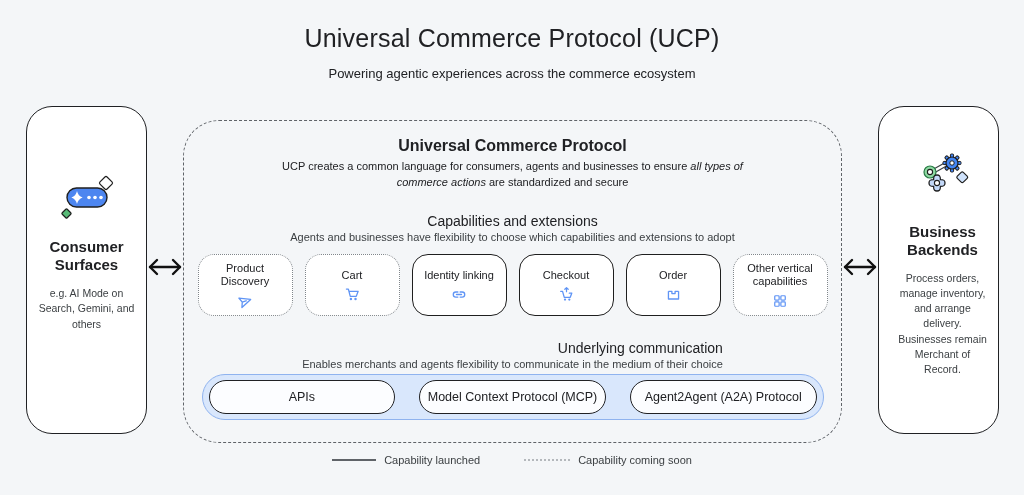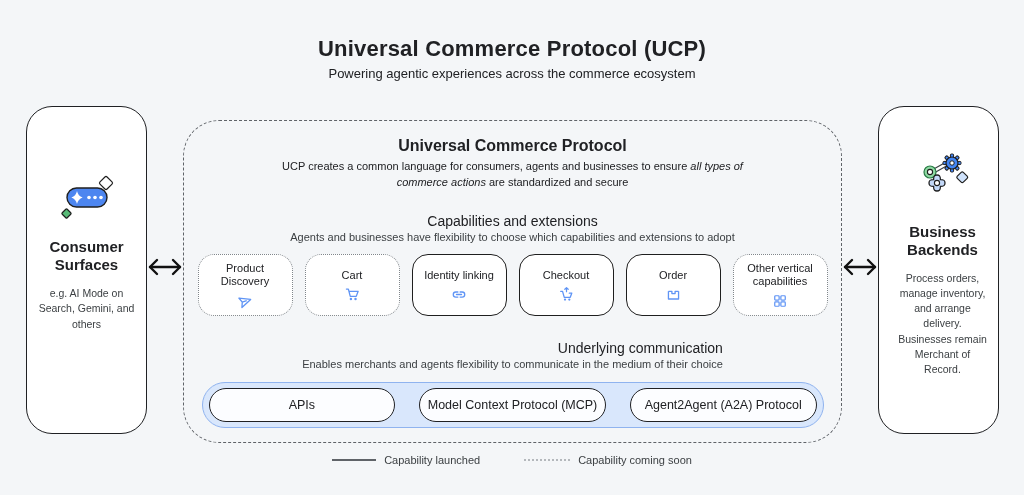--- a/index.html
+++ b/index.html
@@ -8,22 +8,22 @@
     font-family:"Liberation Sans", sans-serif;
     background:#f4f6f8;
     color:#1f1f1f;
     position:relative;
     overflow:hidden;
   }
   .stage { position:absolute; inset:0; width:1024px; height:495px; }
 
   
   .page-title {
-    position:absolute; top:36px; left:0; width:100%;
-    text-align:center; font-size:22px; font-weight:700; letter-spacing:.2px; color:#202124;
+    position:absolute; top:24px; left:0; width:100%;
+    text-align:center; font-size:25px; font-weight:400; letter-spacing:.2px; color:#202124;
   }
   .page-subtitle {
     position:absolute; top:66px; left:0; width:100%;
     text-align:center; font-size:13px; color:#202124;
   }
 
   
   .entity-box {
     position:absolute; top:106px; height:328px; width:121px;
     background:#ffffff; border:1.4px solid #202124; border-radius:26px;
@@ -64,21 +64,21 @@
     display:flex; flex-direction:column; align-items:center; justify-content:center;
     gap:5px; padding:4px 5px; text-align:center;
   }
   .cap-card.solid  { border:1.6px solid #1f1f1f; }
   .cap-card.dotted { border:1.6px dotted #80868b; }
   .cap-label { font-size:11px; line-height:1.25; color:#202124; }
   .cap-icon { height:14px; display:flex; align-items:center; }
 
   
   .comm-bar {
-    margin-top:12px; width:622px; height:46px; border-radius:23px;
+    margin-top:4px; width:622px; height:46px; border-radius:23px;
     background:#d9e7fc; border:1.5px solid #8fb3ef;
     display:flex; align-items:stretch; gap:24px; padding:5px 6px;
   }
   .proto-pill {
     flex:1; background:#fcfdff; border:1.5px solid #202124; border-radius:18px;
     display:flex; align-items:center; justify-content:center;
     font-size:12.5px; font-weight:500; color:#202124;
   }
 
   

